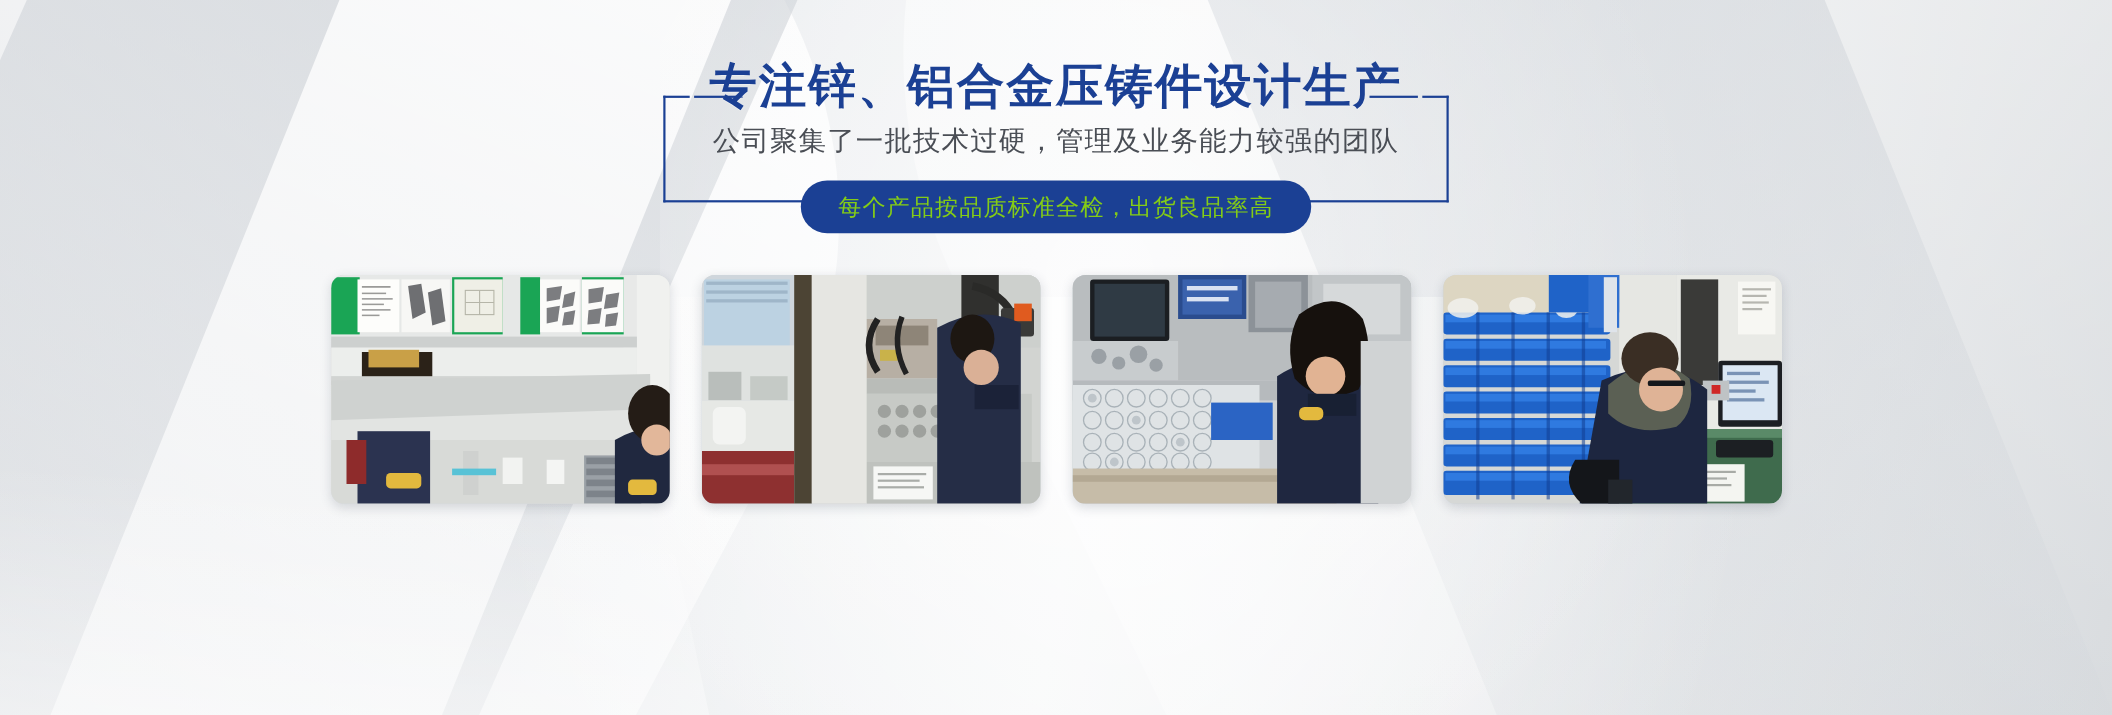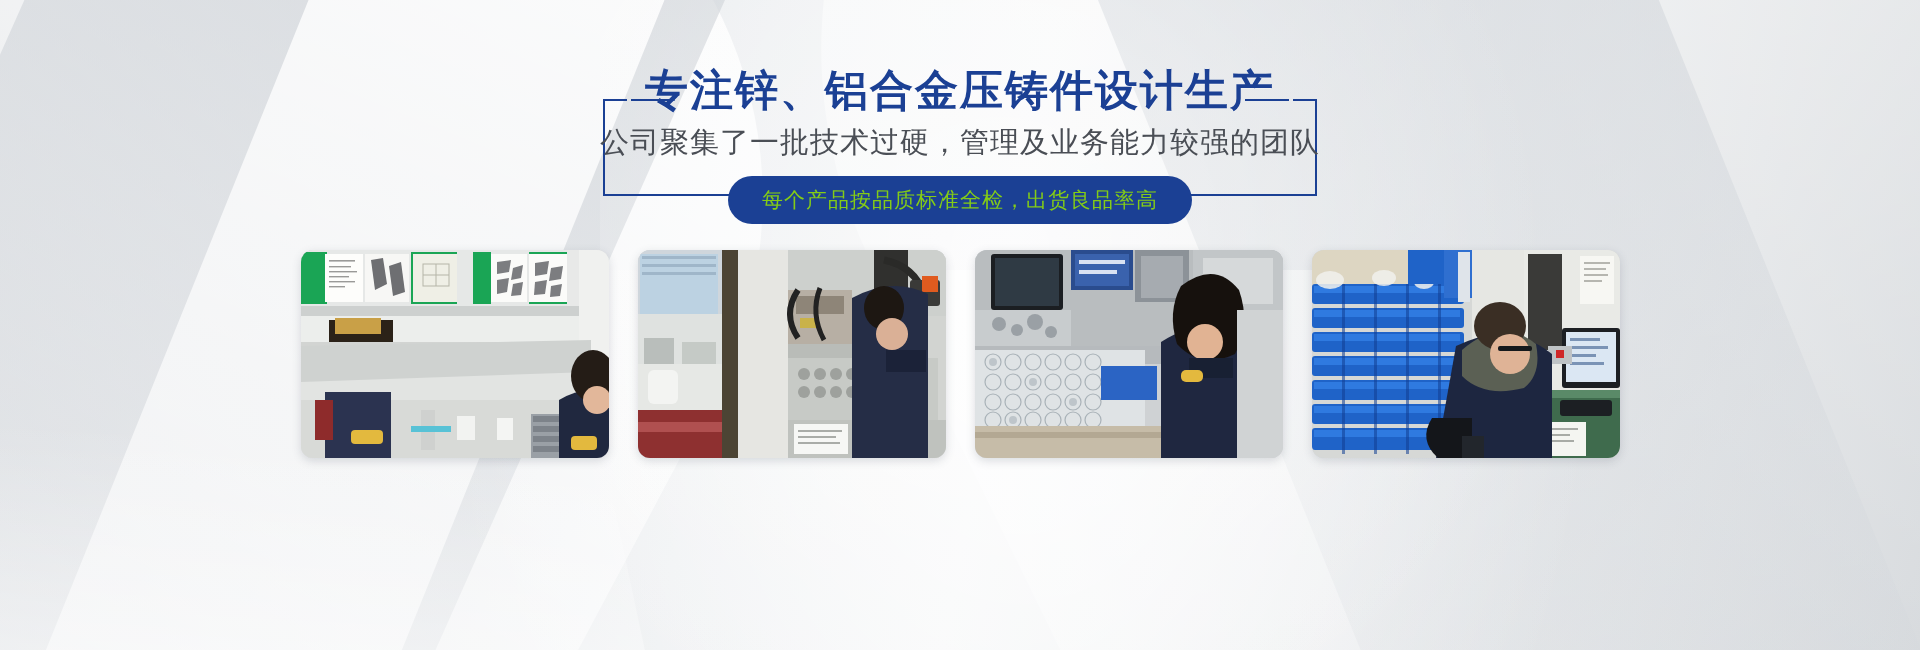--- a/index.html
+++ b/index.html
@@ -59,21 +59,20 @@
     background:linear-gradient(15deg,rgba(255,255,255,.9),rgba(255,255,255,0) 70%);
     transform:rotate(-12deg);
   }
 
   
   .head-wrap{
     position:absolute;
     left:0;right:0;top:54px;
     display:flex;flex-direction:column;align-items:center;
     z-index:6;
-    margin-top:12px;
   }
 
   .bracket{
     position:relative;
     width:714px;height:130px;
   }
   
   .br-line{position:absolute;background:#1b4094;}
   .br-left      {left:0;   top:33px;  width:2px;  height:97px;}
   .br-left-top  {left:0;   top:33px;  width:24px; height:2px;}
@@ -92,21 +91,21 @@
     font-weight:bold;
     letter-spacing:2px;
     color:#1b4094;
     font-family:"DejaVu Sans","Liberation Sans",sans-serif;
     text-shadow:0 1px 0 rgba(255,255,255,.35);
   }
   .subline{
     position:absolute;
     left:50%;top:57px;transform:translateX(-50%);
     white-space:nowrap;
-    font-size:29px;
+    font-size:25px;
     color:#4a4e55;
     letter-spacing:1px;
     font-family:"DejaVu Sans","Liberation Sans",sans-serif;
   }
 
   .pill{
     position:absolute;
     left:50%;top:110px;transform:translateX(-50%);
     background:#1b4094;
     color:#84cc16;

